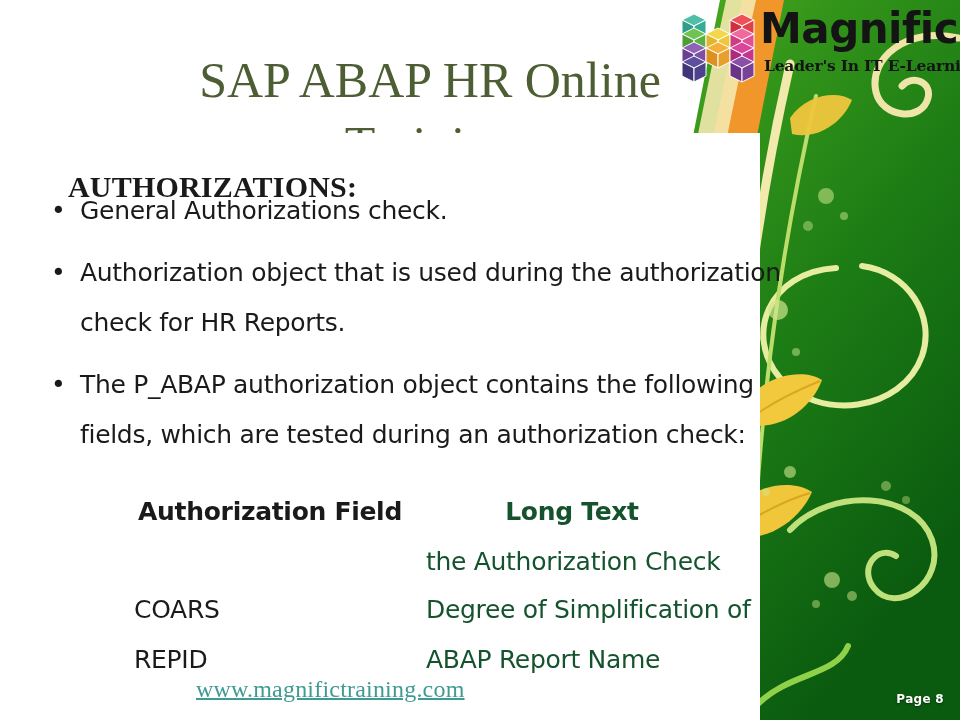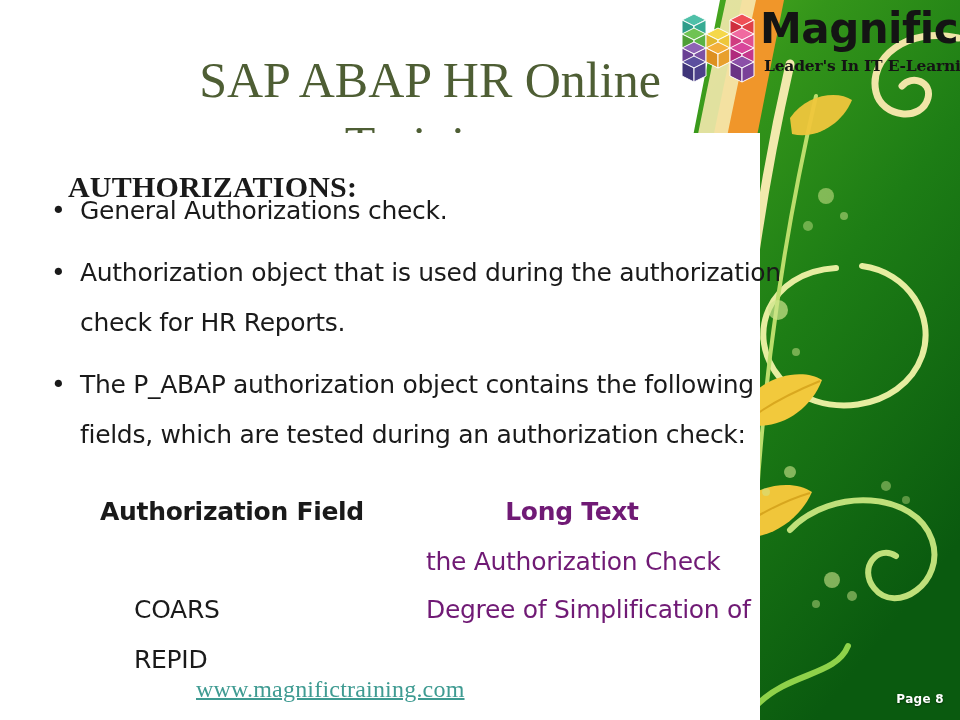--- a/index.html
+++ b/index.html
@@ -82,25 +82,25 @@
 
   .field-table{position:absolute;left:62px;top:488px;width:800px;}
   .row{position:relative;height:50px;}
   .col-a{
     position:absolute;left:0;top:0;width:340px;
     font-family:"DejaVu Sans", sans-serif;font-size:25px;line-height:48px;color:#1a1a1a;
     letter-spacing:-0.3px;
   }
   .col-b{
     position:absolute;left:360px;top:0;width:430px;
-    font-family:"DejaVu Sans", sans-serif;font-size:25px;line-height:48px;color:#701a75;
+    font-family:"DejaVu Sans", sans-serif;font-size:25px;line-height:48px;color:#14532d;
     letter-spacing:-0.3px;
   }
   .row.header .col-a,.row.header .col-b{font-weight:700;}
-  .row.header .col-a{text-align:center;}
+  .row.header .col-a{text-align:right;}
   .row.header .col-b{text-align:center;width:300px;}
   .row .col-a.indent{padding-left:72px;}
   .row .col-b.wrapline{padding-left:4px;}
   .row.tight{height:48px;}
 
   
   .site-url{
     position:absolute;left:196px;top:672px;z-index:6;
     font-family:"Liberation Serif", serif;
     font-size:24px;line-height:34px;color:#3f9b92;
@@ -252,20 +252,21 @@
       <div class="row tight">
         <div class="col-a indent"></div>
         <div class="col-b wrapline">the Authorization Check</div>
       </div>
       <div class="row">
         <div class="col-a indent">COARS</div>
         <div class="col-b wrapline">Degree of Simplification of</div>
       </div>
       <div class="row">
         <div class="col-a indent">REPID</div>
+        <div class="col-b wrapline">ABAP Report Name</div>
       </div>
     </div>
   </div>
 
   <div class="logo">
     <div class="logo-mark">
       <svg width="84" height="84" viewBox="0 0 84 84" xmlns="http://www.w3.org/2000/svg" aria-hidden="true">
         <g stroke="#ffffff" stroke-width="1">
 
           <g>

